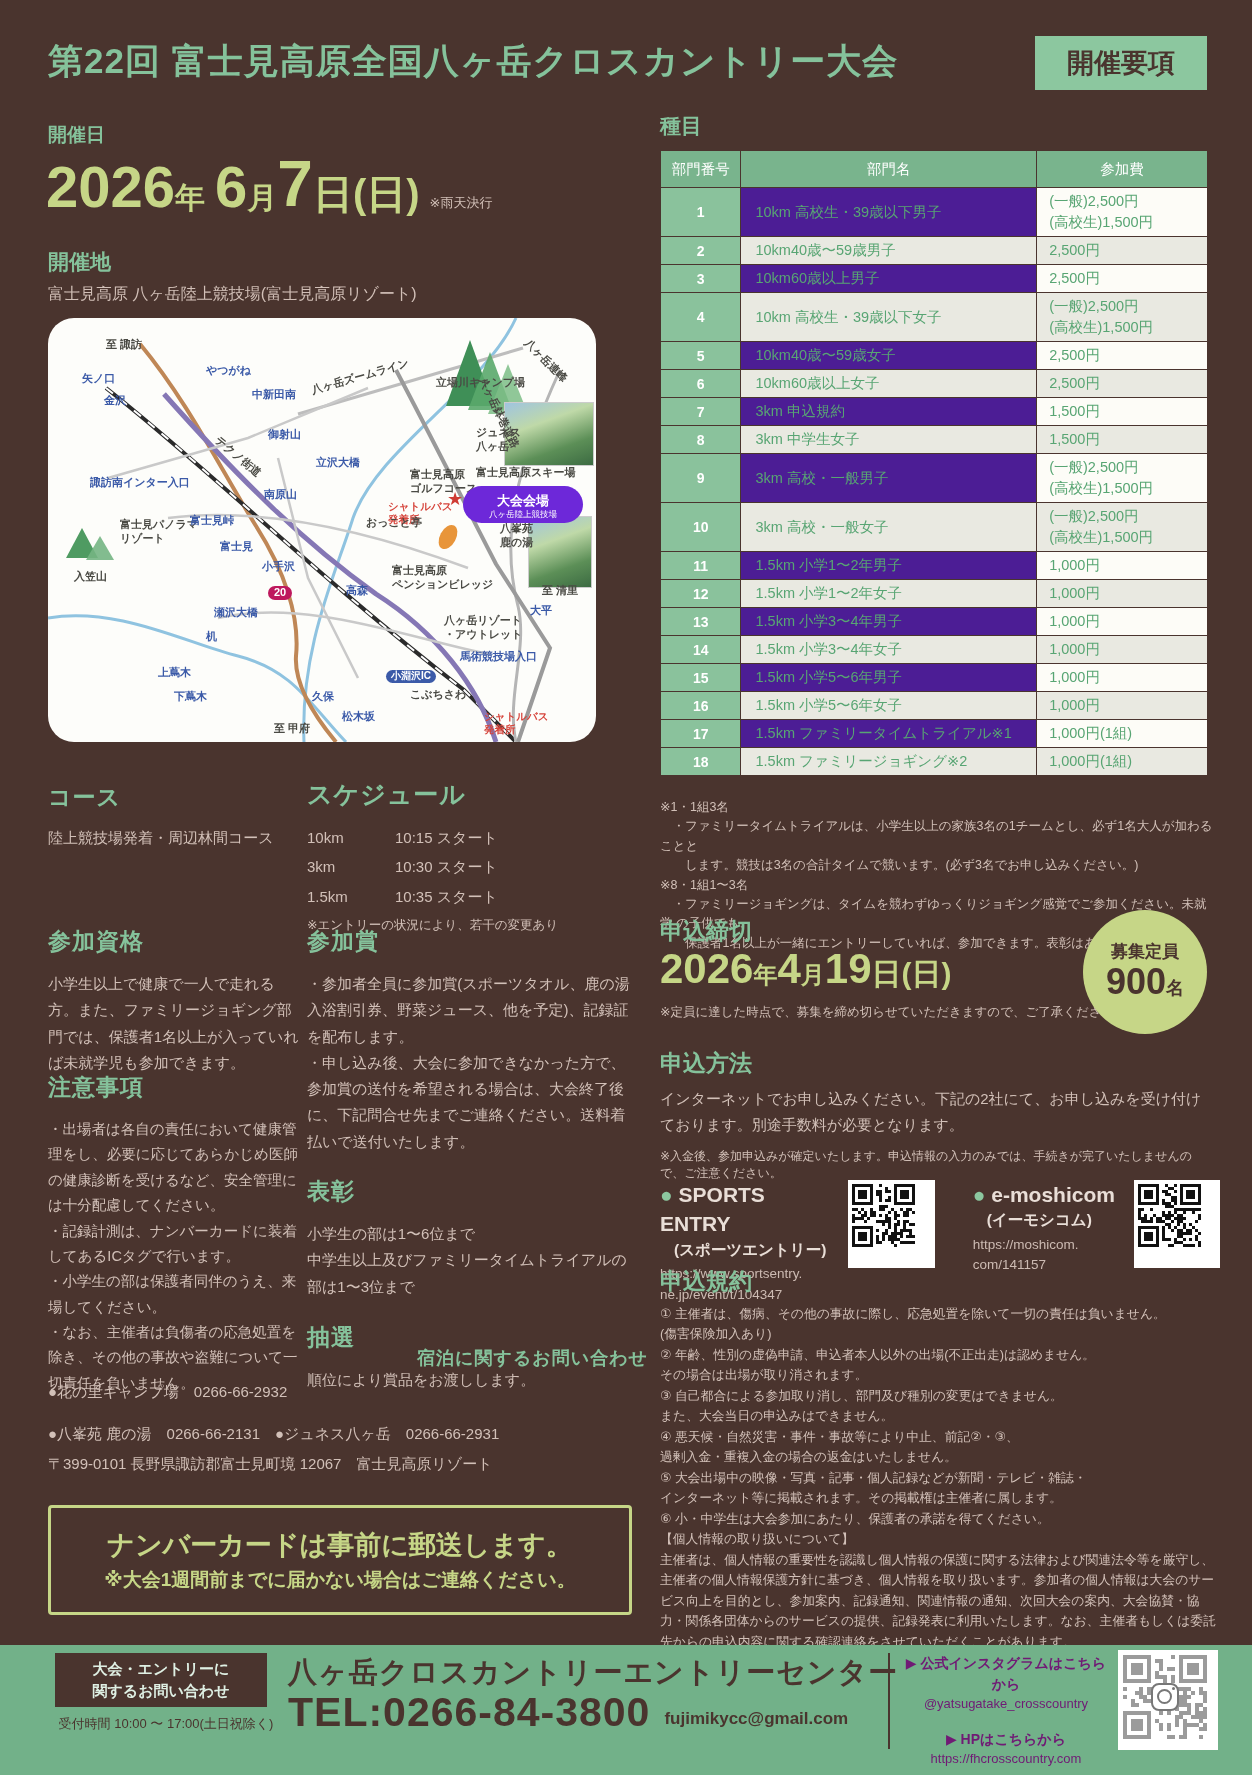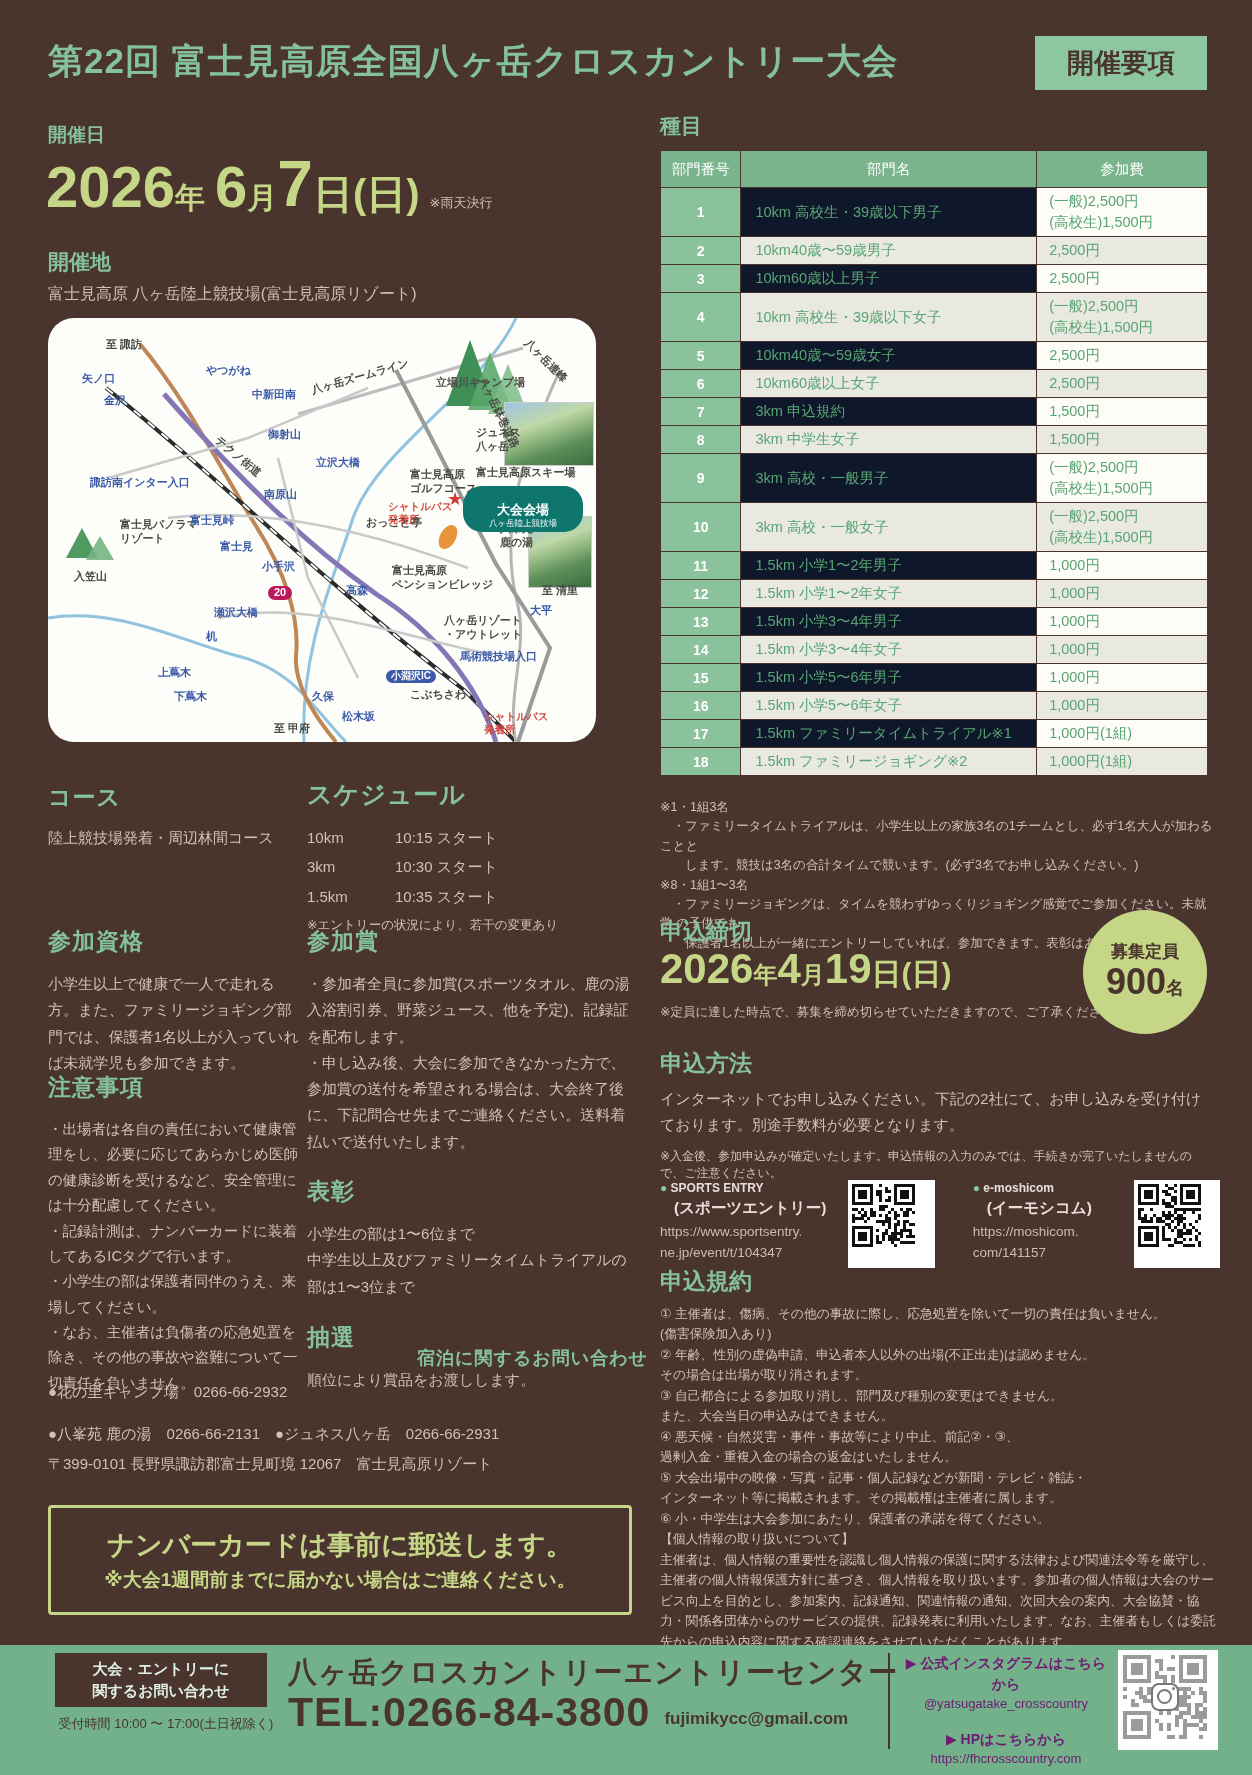--- a/index.html
+++ b/index.html
@@ -29,57 +29,57 @@
   .map{left:48px;top:318px;width:548px;height:424px;background:#fdfdfa;border-radius:26px;overflow:hidden;}
   .map svg{position:absolute;left:0;top:0;}
   .mlabel{position:absolute;font-size:11px;font-weight:bold;white-space:pre-line;line-height:1.25;}
   .mlabel.blue{color:#3b5aa8;}
   .mlabel.dark{color:#4a4a44;}
   .mlabel.red{color:#d6453c;font-size:10.5px;}
   .mlabel.route{background:#be185d;color:#fff;border-radius:9px;padding:0 6px;font-size:11px;}
   .mlabel.ic{background:#3b5aa8;color:#fff;border-radius:8px;padding:0 5px;font-size:10px;}
   .photo{position:absolute;border:1px solid #ccc;background:
      linear-gradient(160deg,#9fc4e0 0%,#bfd9a8 35%,#5c8f57 70%,#3c6b42 100%);}
-  .venue-badge{position:absolute;left:415px;top:168px;width:120px;background:#0f766e;color:#fff;
-     border-radius:19px;text-align:center;padding:16px 0 4px;}
+  .venue-badge{position:absolute;left:415px;top:168px;width:120px;background:#6d28d9;color:#fff;
+     border-radius:19px;text-align:center;padding:7px 0 4px;}
   .vb1{font-size:13px;font-weight:bold;line-height:1.2;}
   .vb2{font-size:8.5px;line-height:1.2;}
   .star{position:absolute;left:399px;top:170px;color:#cf3b33;font-size:18px;}
   .shuttle-oval{position:absolute;left:392px;top:206px;width:16px;height:26px;background:#e8953a;
      border-radius:50%;transform:rotate(28deg);}
 
   
   .sec-h{font-size:23px;color:#85c29b;font-weight:bold;letter-spacing:1px;}
   .sec-b{font-size:15px;color:#d2c0b8;line-height:1.75;}
   .small-note{font-size:12.5px;color:#d2c0b8;}
   .sched-row{display:flex;font-size:15px;color:#d2c0b8;line-height:1.95;}
   .sched-d{width:88px;}
 
   
   table.events{border-collapse:collapse;width:548px;}
   table.events th,table.events td{border:1px solid #4a342e;}
   table.events th{background:#79b48d;color:#fff;font-size:14.5px;font-weight:normal;height:34px;}
   td.num{background:#8ac29c;color:#fff;width:80px;text-align:center;font-size:14px;font-weight:bold;}
-  td.name{width:290px;color:#58a573;font-size:14.5px;padding:3px 0 3px 14px;background:#0f172a;}
+  td.name{width:290px;color:#58a573;font-size:14.5px;padding:3px 0 3px 14px;background:#4c1d95;}
   td.fee{width:162px;color:#58a573;font-size:14.5px;padding:3px 0 3px 12px;background:#fdfcf7;}
   td.fee div{line-height:1.45;}
   tr{height:28px;}
   tr.alt td.name,tr.alt td.fee{background:#e9e9e1;}
 
   
   .cap-circle{left:1083px;top:910px;width:124px;height:124px;border-radius:50%;background:#c6d687;
      color:#4a342e;display:flex;flex-direction:column;align-items:center;justify-content:center;}
   .cap-l{font-size:17px;font-weight:bold;line-height:1.1;}
   .cap-v{font-size:36px;font-weight:bold;line-height:1.1;}
   .cap-v span{font-size:18px;}
 
   
   .prov{display:flex;gap:14px;}
   .p-bullet{color:#8cc79f;}
-  .p-name{font-size:12px;font-weight:bold;color:#e9ded7;line-height:1.4;}
+  .p-name{font-size:21px;font-weight:bold;color:#e9ded7;line-height:1.4;}
   .p-kana{font-size:15.5px;font-weight:bold;color:#e9ded7;margin-left:14px;line-height:1.4;}
   .p-url{font-size:13.5px;color:#cdbbb3;white-space:pre-line;line-height:1.5;margin-top:4px;}
   .qr{width:80px;height:80px;background:#fff;padding:4px;}
   .qr svg{display:block;}
 
   
   .ncbox{left:48px;top:1505px;width:578px;height:104px;border:3px solid #c6d687;border-radius:4px;
      display:flex;flex-direction:column;align-items:center;justify-content:center;gap:4px;}
   .nc1{font-size:27px;}
   .nc2{font-size:19px;}

